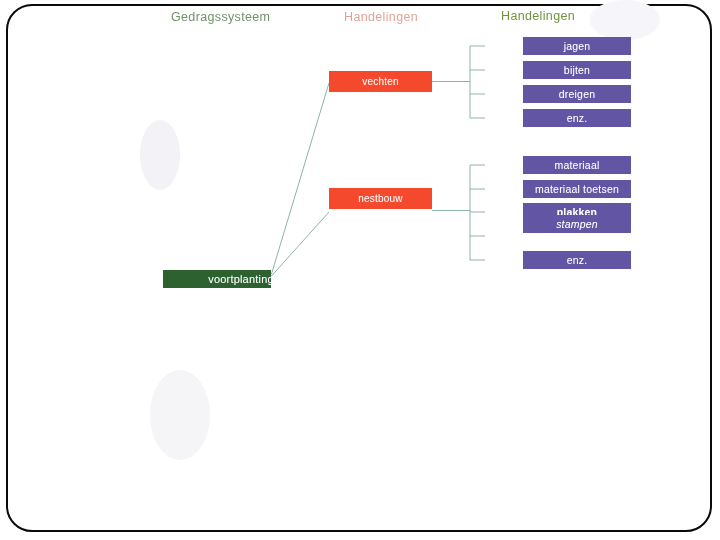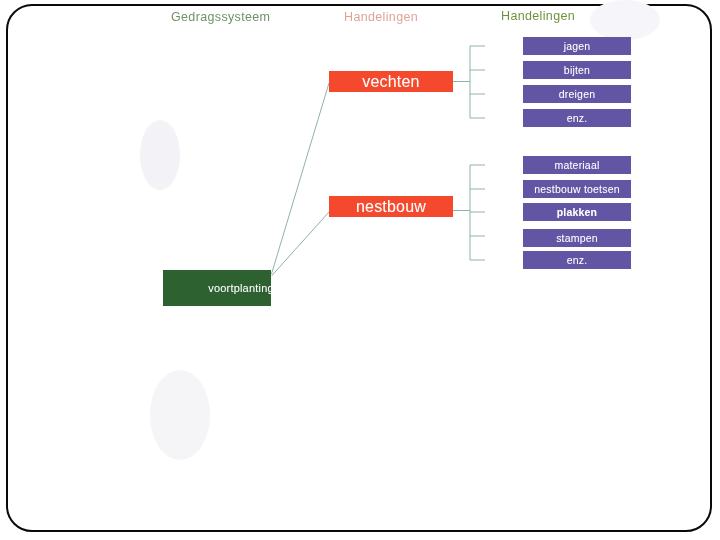--- a/index.html
+++ b/index.html
@@ -83,27 +83,27 @@
     background: #6155a4;
     height: 18px;
     width: 108px;
     left: 485px;
     font-size: 10.5px;
     margin-left: 38px;
   }
   .node.subsystem {
     background: #f4492d;
     height: 21px;
-    width: 124px;
+    width: 103px;
     left: 329px;
-    font-size: 16px;
+    font-size: 10px;
   }
   .node.system {
     background: #2d6130;
-    height: 36px;
+    height: 18px;
     width: 108px;
     left: 163px;
     font-size: 11px;
     padding-left: 48px;
   }
 
   
   #diagram-canvas * { -webkit-font-smoothing: antialiased; }
 </style>
 </head>
@@ -141,26 +141,26 @@
       <path d="M470 189 L485 189"></path>
       <path d="M470 212 L485 212"></path>
       <path d="M470 236 L485 236"></path>
       <path d="M470 260 L485 260"></path>
     </g>
   </svg>
 
   <div class="node system" style="top:270px;">voortplanting</div>
 
   <div class="node subsystem" style="top:71px;">vechten</div>
-  <div class="node subsystem" style="top:196px;">nestbouw</div>
+  <div class="node subsystem" style="top:188px;">nestbouw</div>
 
   <div class="node action" style="top:37px;">jagen</div>
   <div class="node action" style="top:61px;">bijten</div>
   <div class="node action" style="top:85px;text-align:center;">dreigen</div>
   <div class="node action" style="top:109px;">enz.</div>
 
   <div class="node action" style="top:156px;">materiaal</div>
-  <div class="node action" style="top:180px;">nestbouw toetsen</div>
+  <div class="node action" style="top:180px;">materiaal toetsen</div>
   <div class="node action" style="top:203px;font-weight:bold;">plakken</div>
-  <div class="node action" style="top:229px;">stampen</div>
+  <div class="node action" style="top:215px;font-style:italic;">stampen</div>
   <div class="node action" style="top:251px;">enz.</div>
 
 </div>
 
 </body></html>

